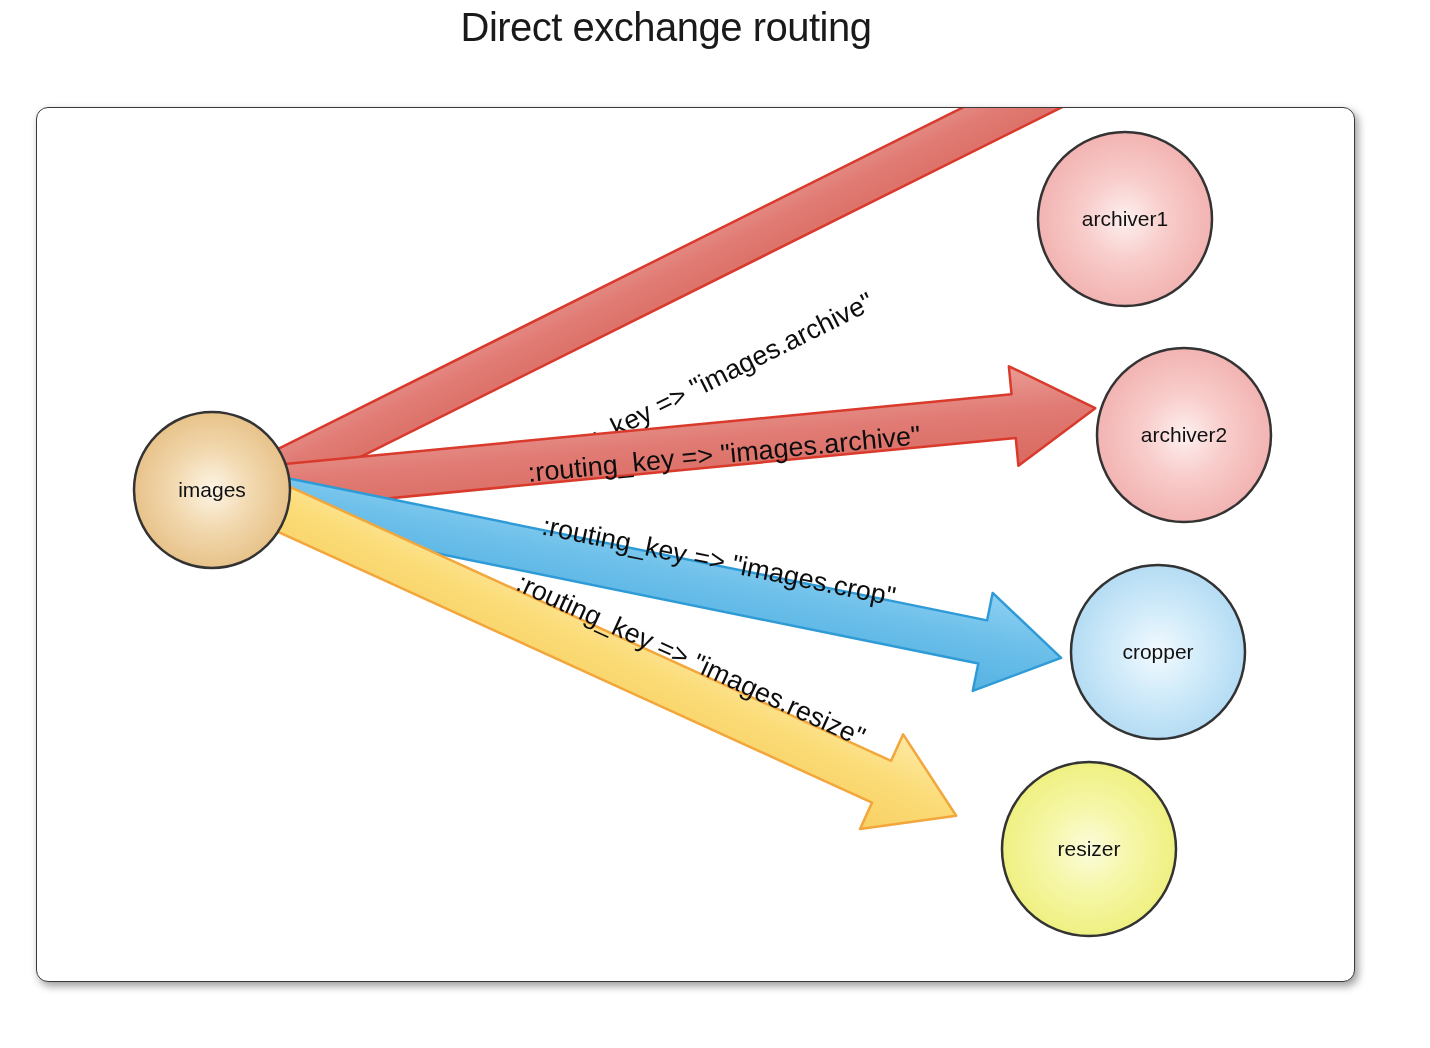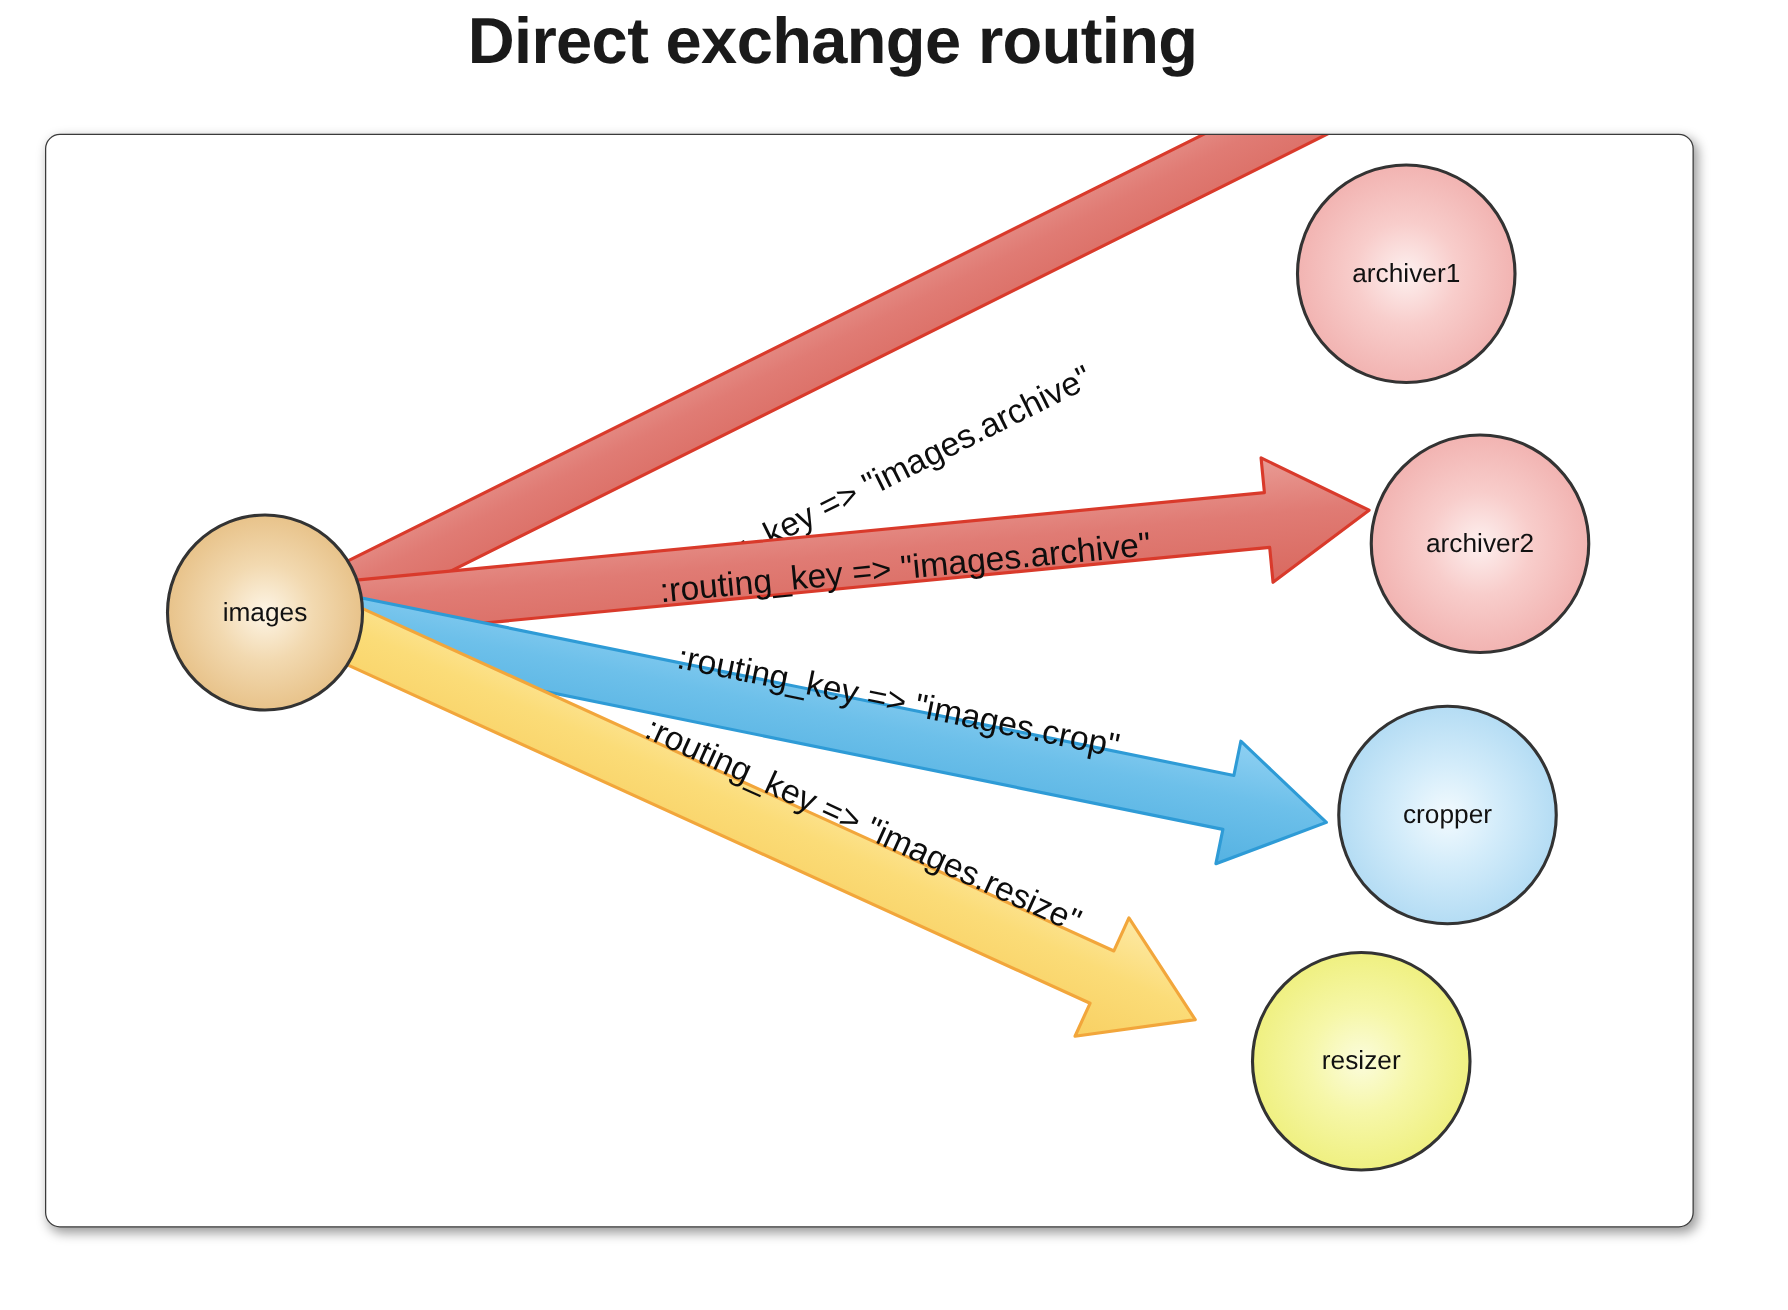--- a/index.html
+++ b/index.html
@@ -19,22 +19,22 @@
     height: 1048px;
     background: #ffffff;
   }
   #diagram-title {
     position: absolute;
     left: 0;
     top: 4px;
     width: 1332px;
     text-align: center;
     font-family: "Liberation Sans", sans-serif;
-    font-size: 52px;
-    font-weight: 700;
+    font-size: 40px;
+    font-weight: 400;
     color: #1a1a1a;
     letter-spacing: -0.5px;
     line-height: 1.15;
   }
   #canvas-panel {
     position: absolute;
     left: 36px;
     top: 107px;
     width: 1319px;
     height: 875px;

